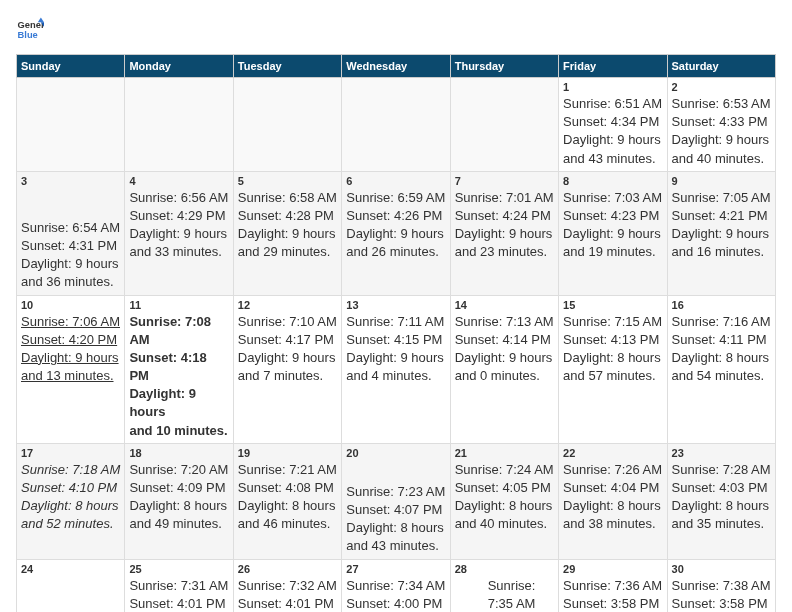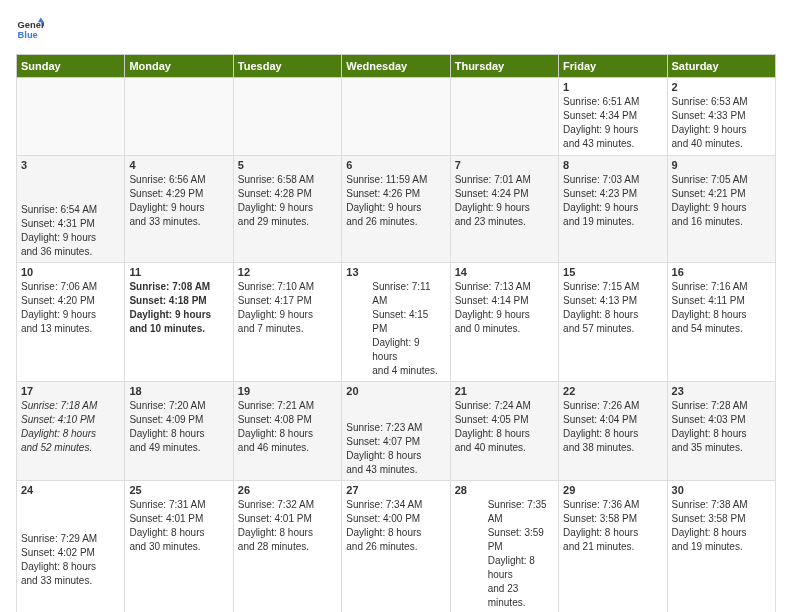--- a/index.html
+++ b/index.html
@@ -42,21 +42,21 @@
     .location {
       font-size: 14px;
       color: #555;
     }
     table {
       width: 100%;
       border-collapse: collapse;
       table-layout: fixed;
     }
     thead tr th {
-      background-color: #4d7c0f;
+      background-color: #0c4a6e;
       color: #fff;
       font-size: 11px;
       font-weight: bold;
       padding: 5px 4px;
       text-align: left;
       border: 1px solid #ccc;
     }
     tbody tr td {
       vertical-align: top;
       font-size: 9px;
@@ -69,21 +69,21 @@
     tbody tr:nth-child(even) td {
       background: #f5f5f5;
     }
     .day-number {
       font-size: 11px;
       font-weight: bold;
       display: block;
       margin-bottom: 2px;
     }
     .day-info {
-      font-size: 10px;
+      font-size: 13px;
       line-height: 1.4;
       color: #333;
     }
     td.empty {
       background: #f9f9f9;
     }
   </style>
 </head>
 <body>
 
@@ -158,21 +158,21 @@
           </td>
           <td>
             <span class="day-number">5</span>
             <div class="day-info" style="white-space: pre-line;">Sunrise: 6:58 AM
 Sunset: 4:28 PM
 Daylight: 9 hours
 and 29 minutes.</div>
           </td>
           <td>
             <span class="day-number">6</span>
-            <div class="day-info" style="white-space: pre-line;">Sunrise: 11:59 AM
+            <div class="day-info" style="white-space: pre-line;">Sunrise: 6:59 AM
 Sunset: 4:26 PM
 Daylight: 9 hours
 and 26 minutes.</div>
           </td>
           <td>
             <span class="day-number">7</span>
             <div class="day-info" style="white-space: pre-line;">Sunrise: 7:01 AM
 Sunset: 4:24 PM
 Daylight: 9 hours
 and 23 minutes.</div>
@@ -188,42 +188,42 @@
             <span class="day-number">9</span>
             <div class="day-info" style="white-space: pre-line;">Sunrise: 7:05 AM
 Sunset: 4:21 PM
 Daylight: 9 hours
 and 16 minutes.</div>
           </td>
         </tr>
         <tr>
           <td>
             <span class="day-number">10</span>
-            <div class="day-info" style="white-space: pre-line;">Sunrise: 7:06 AM
+            <div class="day-info" style="white-space: pre-line; text-decoration: underline;">Sunrise: 7:06 AM
 Sunset: 4:20 PM
 Daylight: 9 hours
 and 13 minutes.</div>
           </td>
           <td>
             <span class="day-number">11</span>
             <div class="day-info" style="white-space: pre-line; font-weight: bold;">Sunrise: 7:08 AM
 Sunset: 4:18 PM
 Daylight: 9 hours
 and 10 minutes.</div>
           </td>
           <td>
             <span class="day-number">12</span>
             <div class="day-info" style="white-space: pre-line;">Sunrise: 7:10 AM
 Sunset: 4:17 PM
 Daylight: 9 hours
 and 7 minutes.</div>
           </td>
           <td>
             <span class="day-number">13</span>
-            <div class="day-info" style="white-space: pre-line; margin-left: 26px;">Sunrise: 7:11 AM
+            <div class="day-info" style="white-space: pre-line;">Sunrise: 7:11 AM
 Sunset: 4:15 PM
 Daylight: 9 hours
 and 4 minutes.</div>
           </td>
           <td>
             <span class="day-number">14</span>
             <div class="day-info" style="white-space: pre-line;">Sunrise: 7:13 AM
 Sunset: 4:14 PM
 Daylight: 9 hours
 and 0 minutes.</div>

